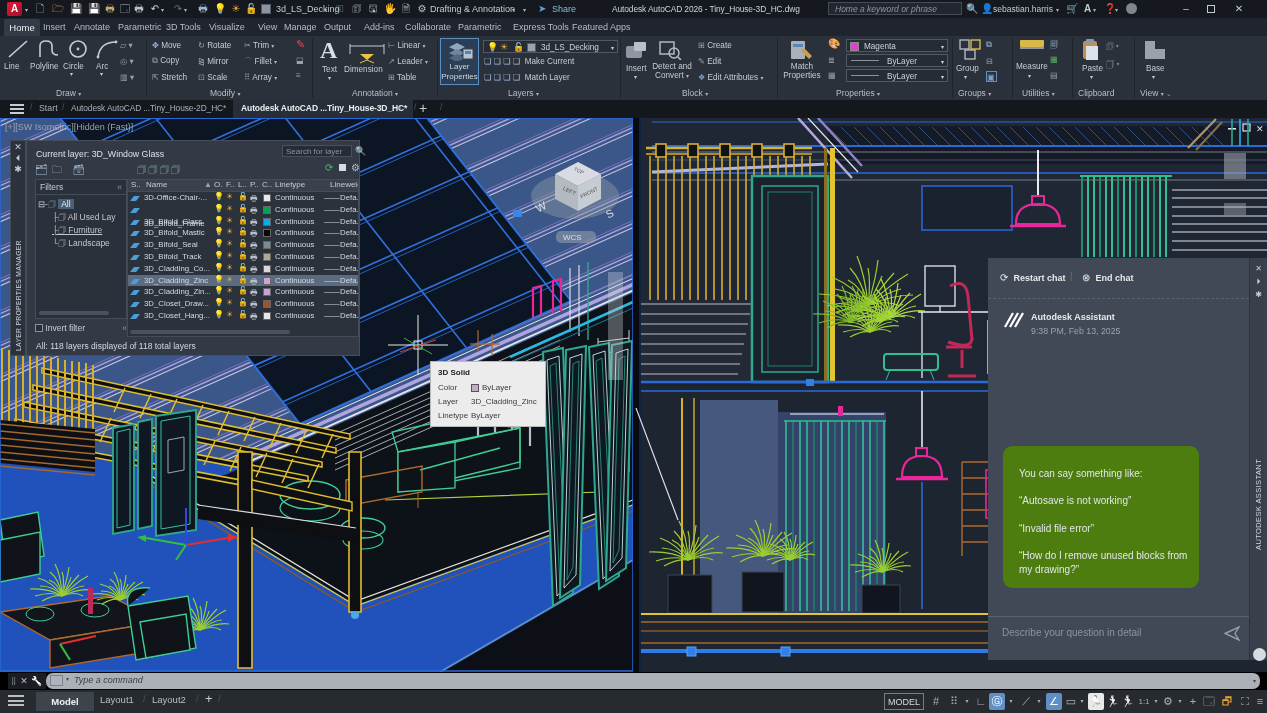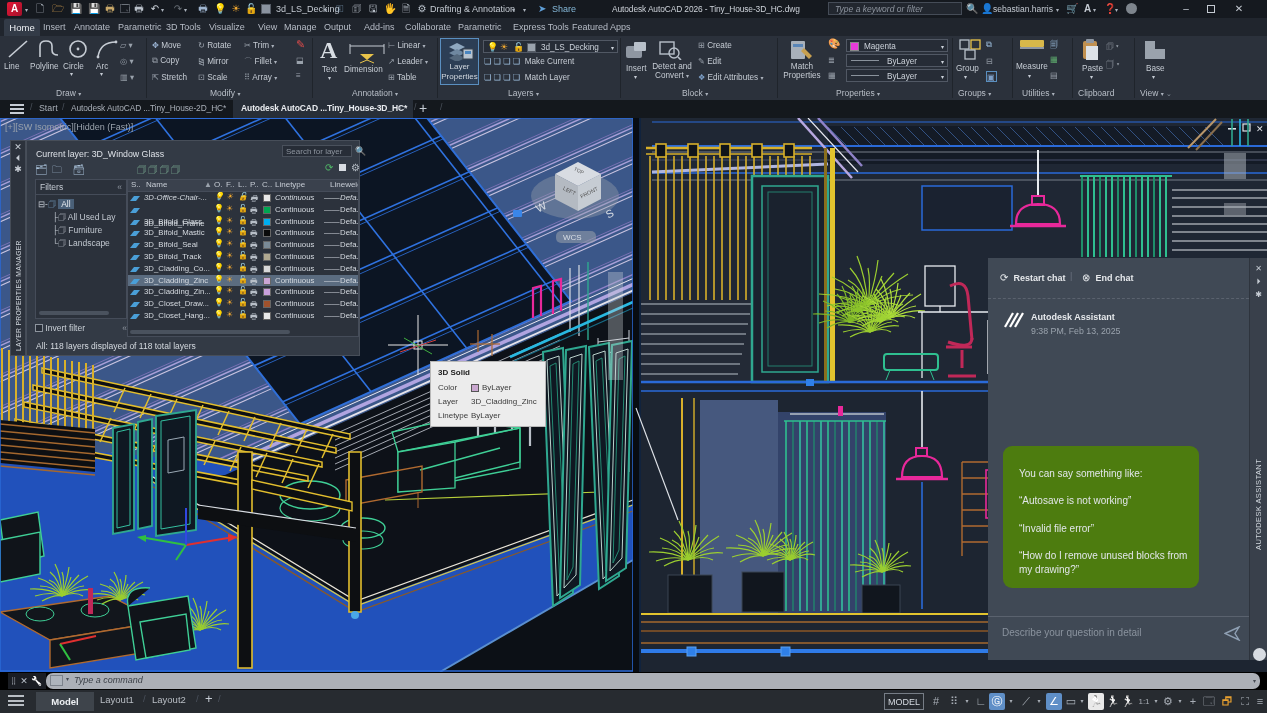--- a/index.html
+++ b/index.html
@@ -828,21 +828,21 @@
   <div class="qi" style="left:384px;color:#9aa1ab;">🖐</div>
   <div class="qi" style="left:400px;">🗎</div>
   <div class="qi" style="left:416px;color:#b8c0ca;">⚙</div>
   <div class="abs" style="left:430px;top:4px;font-size:9px;color:#c4cad2;">Drafting &amp; Annotation</div>
   <div class="abs caret" style="left:512px;top:6px;">▾</div>
     <div class="abs caret" style="left:523px;top:6px;">▾</div>
   <div class="abs" style="left:538px;top:3px;color:#5f9fd8;font-size:10px;">➤</div>
   <div class="abs" style="left:552px;top:4px;font-size:9px;color:#85b8d8;">Share</div>
   <div class="abs" style="left:612px;top:4px;font-size:8.4px;letter-spacing:-0.1px;color:#cdd2d9;">Autodesk AutoCAD 2026 - Tiny_House-3D_HC.dwg</div>
   <div class="abs" style="left:828px;top:2px;width:134px;height:13px;background:#22272f;border:1px solid #454c57;">
-     <span style="position:absolute;left:6px;top:1px;font-style:italic;color:#8d949e;font-size:8.5px;">Type a keyword or filter</span>
+     <span style="position:absolute;left:6px;top:1px;font-style:italic;color:#8d949e;font-size:8.5px;">Home a keyword or phrase</span>
   </div>
   <div class="abs" style="left:966px;top:3px;color:#c4cad2;font-size:10px;">🔍</div>
   <div class="abs" style="left:981px;top:3px;color:#a9b8c8;font-size:10px;">👤</div>
   <div class="abs" style="left:993px;top:4px;font-size:8.5px;color:#c4cad2;">sebastian.harris</div>
     <div class="abs caret" style="left:1056px;top:6px;">▾</div>
   <div class="qi" style="left:1066px;">🛒</div>
   <div class="abs" style="left:1084px;top:3px;color:#c4cad2;font-size:10px;font-weight:bold;">A</div>
     <div class="abs caret" style="left:1093px;top:6px;">▾</div>
   <div class="abs" style="left:1104px;top:3px;color:#c4cad2;font-size:10px;">❓</div>
     <div class="abs caret" style="left:1115px;top:6px;">▾</div>
@@ -1065,41 +1065,41 @@
     <div class="abs" style="left:110px;top:21px;color:#88c0a0;font-size:10px;letter-spacing:2px;">🗇🗇🗇🗇</div>
     <div class="abs" style="left:298px;top:21px;color:#50b868;font-size:10px;">⟳</div>
     <div class="abs" style="left:312px;top:23px;width:7px;height:7px;background:#d8dce2;"></div>
     <div class="abs" style="left:324px;top:21px;color:#b8bfc8;font-size:10px;">⚙</div>
 
     <div class="abs" style="left:8px;top:38px;width:92px;height:140px;background:#2b313b;border:1px solid #454c59;">
       <div style="padding:2px 4px;color:#c6ccd4;">Filters <span style="float:right;color:#8d949e;">«</span></div>
       <div style="border-top:1px solid #454c59;padding:3px 2px;line-height:13px;color:#c2c8d0;">
         <div>⊟-<span style="color:#7fb0d8;">🗇</span> <span style="background:#4a6078;padding:0 3px;color:#e8ecf0;">All</span></div>
         <div style="padding-left:14px;">├🗇 All Used Lay</div>
-        <div style="padding-left:14px;">├🗇 Furniture</div>
+        <div style="padding-left:14px;text-decoration:underline;">├🗇 Furniture</div>
         <div style="padding-left:14px;">└🗇 Landscape</div>
       </div>
       <div class="abs" style="left:3px;bottom:3px;width:70px;height:4px;background:#4a525e;border-radius:2px;"></div>
     </div>
     <div class="abs" style="left:8px;top:182px;width:92px;height:14px;"><span style="display:inline-block;width:8px;height:8px;border:1px solid #8d949e;background:#272d37;vertical-align:-1px;"></span> Invert filter <span style="float:right;color:#8d949e;">«</span></div>
 
     <div class="abs" style="left:100px;top:38px;width:232px;height:158px;background:#2c323c;border:1px solid #454c59;overflow:hidden;" id="ltable">
         <div style="position:relative;width:232px;height:12px;background:#3a414d;border-bottom:1px solid #454c59;color:#c6ccd4;font-size:8px;">
           <span style="position:absolute;left:3px;">S..</span>
           <span style="position:absolute;left:18px;">Name</span>
           <span style="position:absolute;left:76px;color:#9aa2ac;">▲</span>
           <span style="position:absolute;left:86px;">O.</span>
           <span style="position:absolute;left:98px;">F..</span>
           <span style="position:absolute;left:110px;">L..</span>
           <span style="position:absolute;left:122px;">P..</span>
           <span style="position:absolute;left:134px;">C..</span>
           <span style="position:absolute;left:147px;">Linetype</span>
           <span style="position:absolute;left:202px;">Lineweigh</span>
         </div>
-        <div style="position:relative;width:232px;height:11.8px;background:transparent;color:#d5dae0;font-size:7.8px;font-style:italic;">
+        <div style="position:relative;width:232px;height:11.8px;background:transparent;color:#d5dae0;font-size:7.8px;">
           <svg style="position:absolute;left:2px;top:3px;" width="11" height="7">
             <polygon points="0,6 4,1 10,1 6,6" fill="#4a9fd8"></polygon>
           </svg>
           <span style="position:absolute;left:16px;top:1px;white-space:nowrap;">3D-Office-Chair-...</span>
           <span style="position:absolute;left:86px;top:0px;color:#f0c040;font-size:8px;">💡</span>
           <span style="position:absolute;left:98px;top:0px;color:#f0a830;font-size:8px;">☀</span>
           <span style="position:absolute;left:110px;top:0px;color:#d8a84a;font-size:8px;">🔓</span>
           <span style="position:absolute;left:122px;top:0px;color:#b8bfc8;font-size:8px;">🖶</span>
           <span style="position:absolute;left:135px;top:2px;width:8px;height:8px;background:#e8e8e8;border:1px solid #666;"></span>
           <span style="position:absolute;left:147px;top:1px;">Continuous</span>

